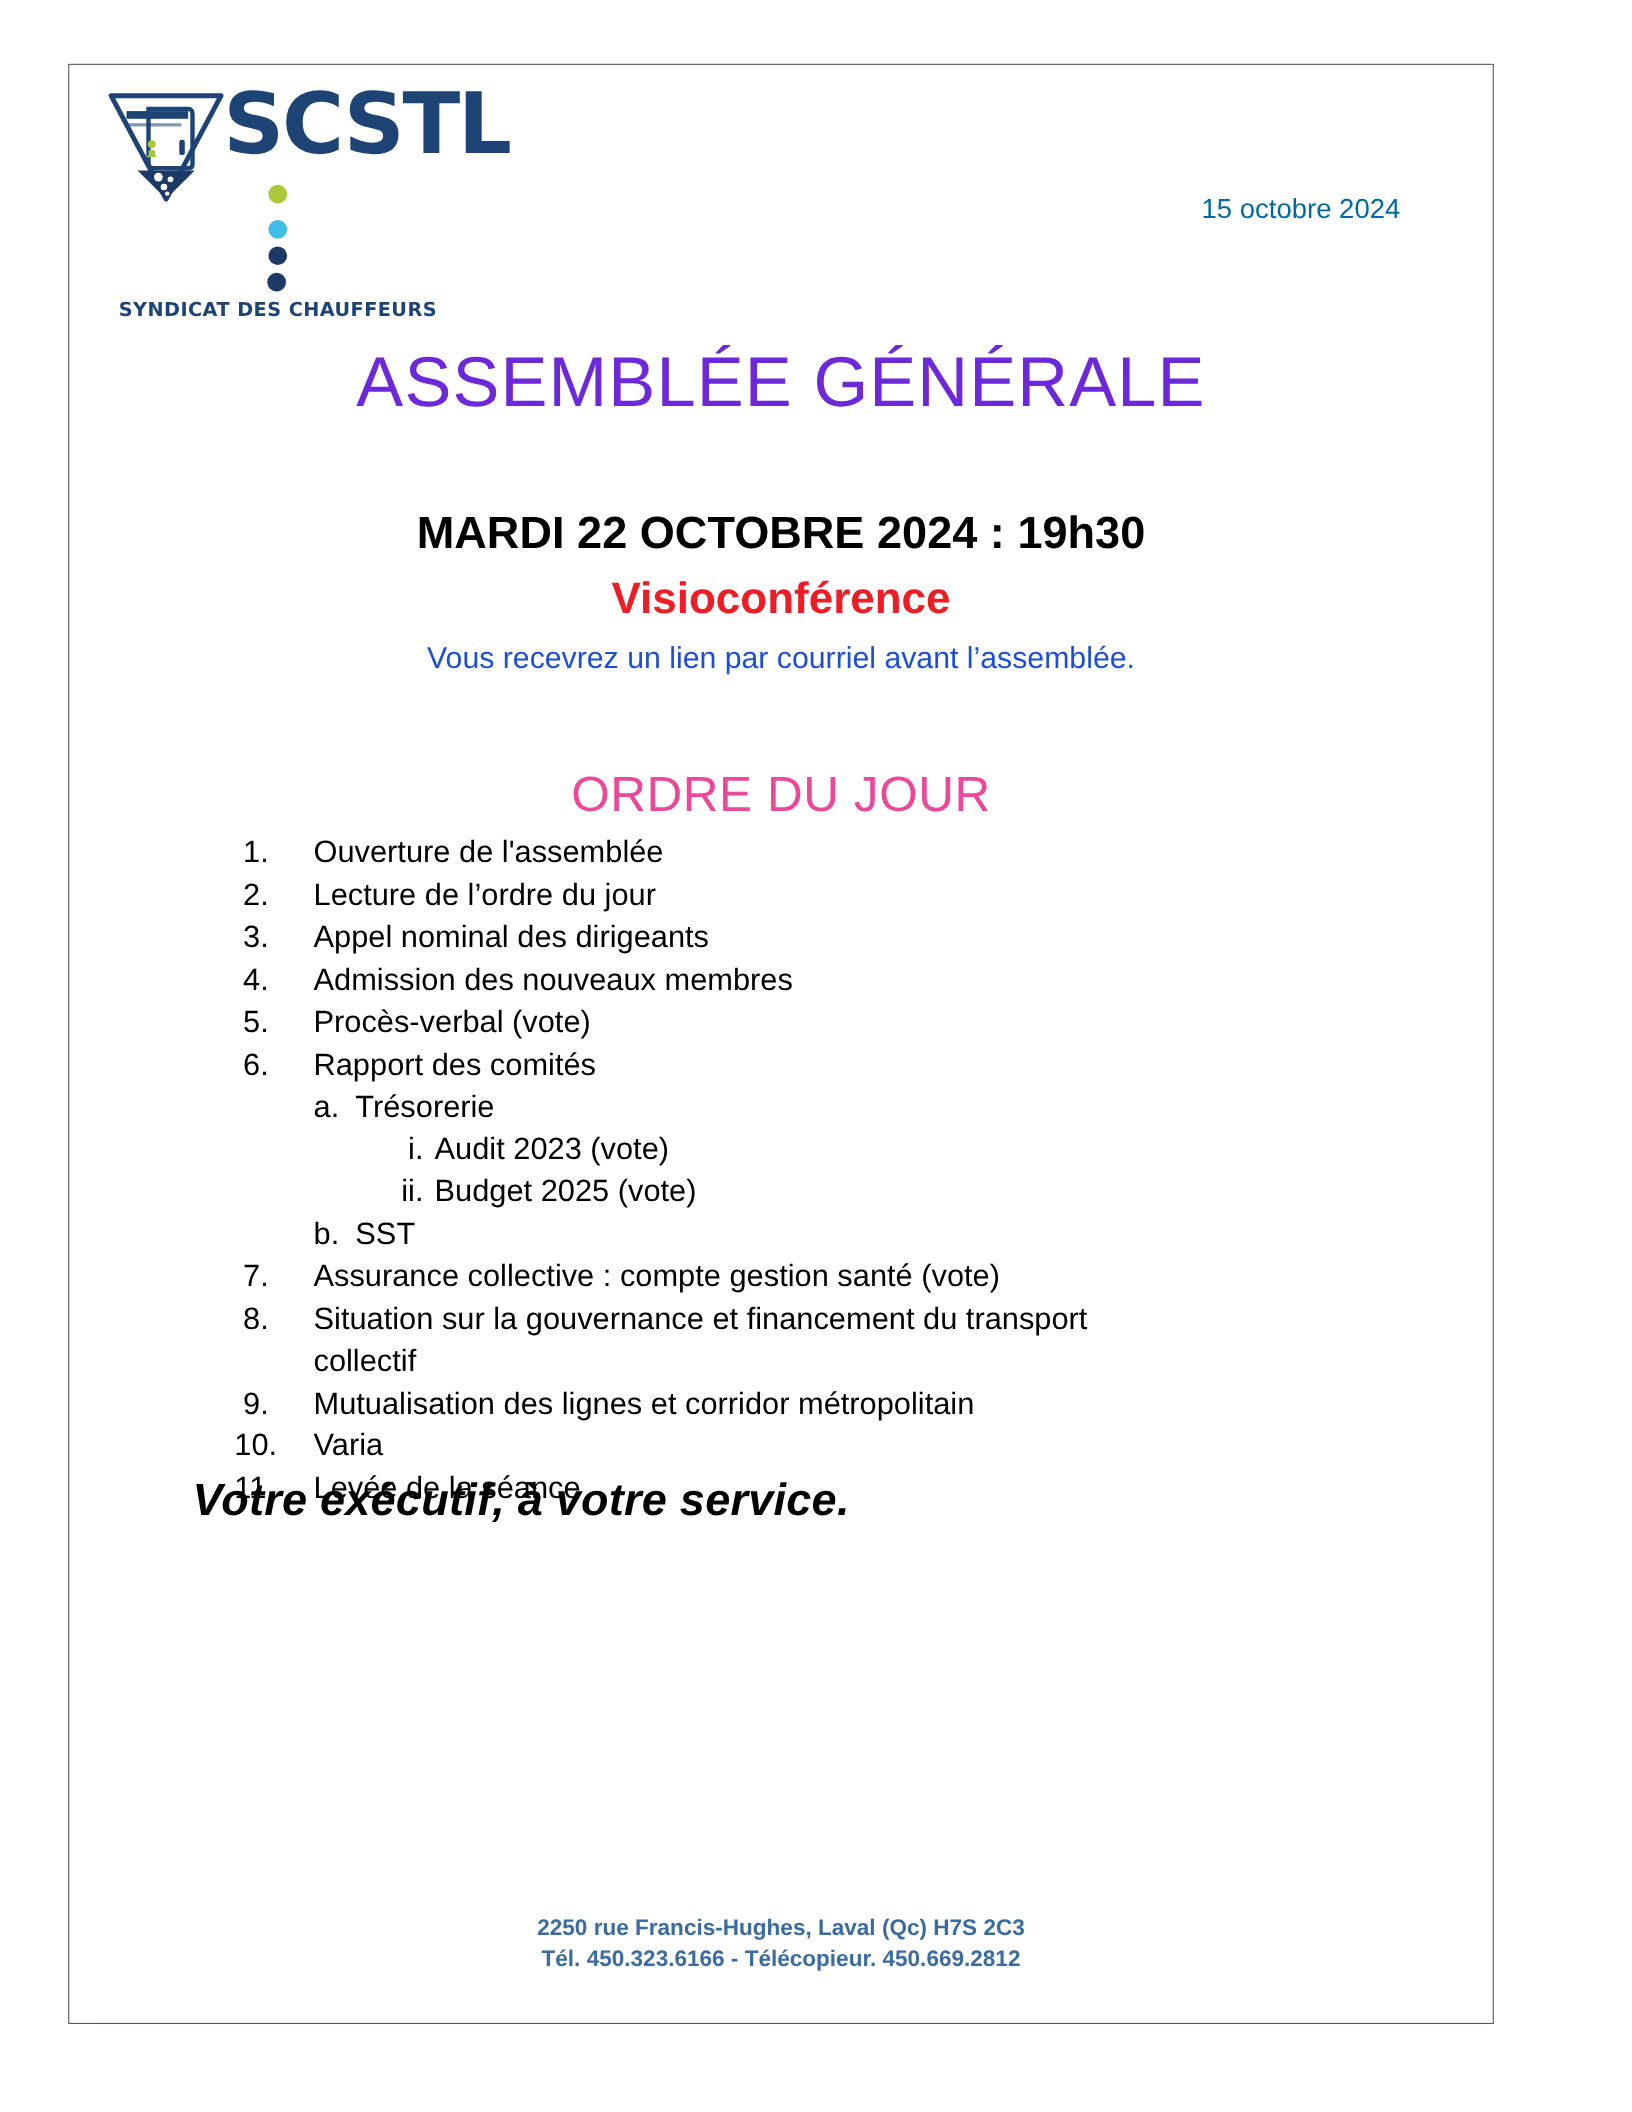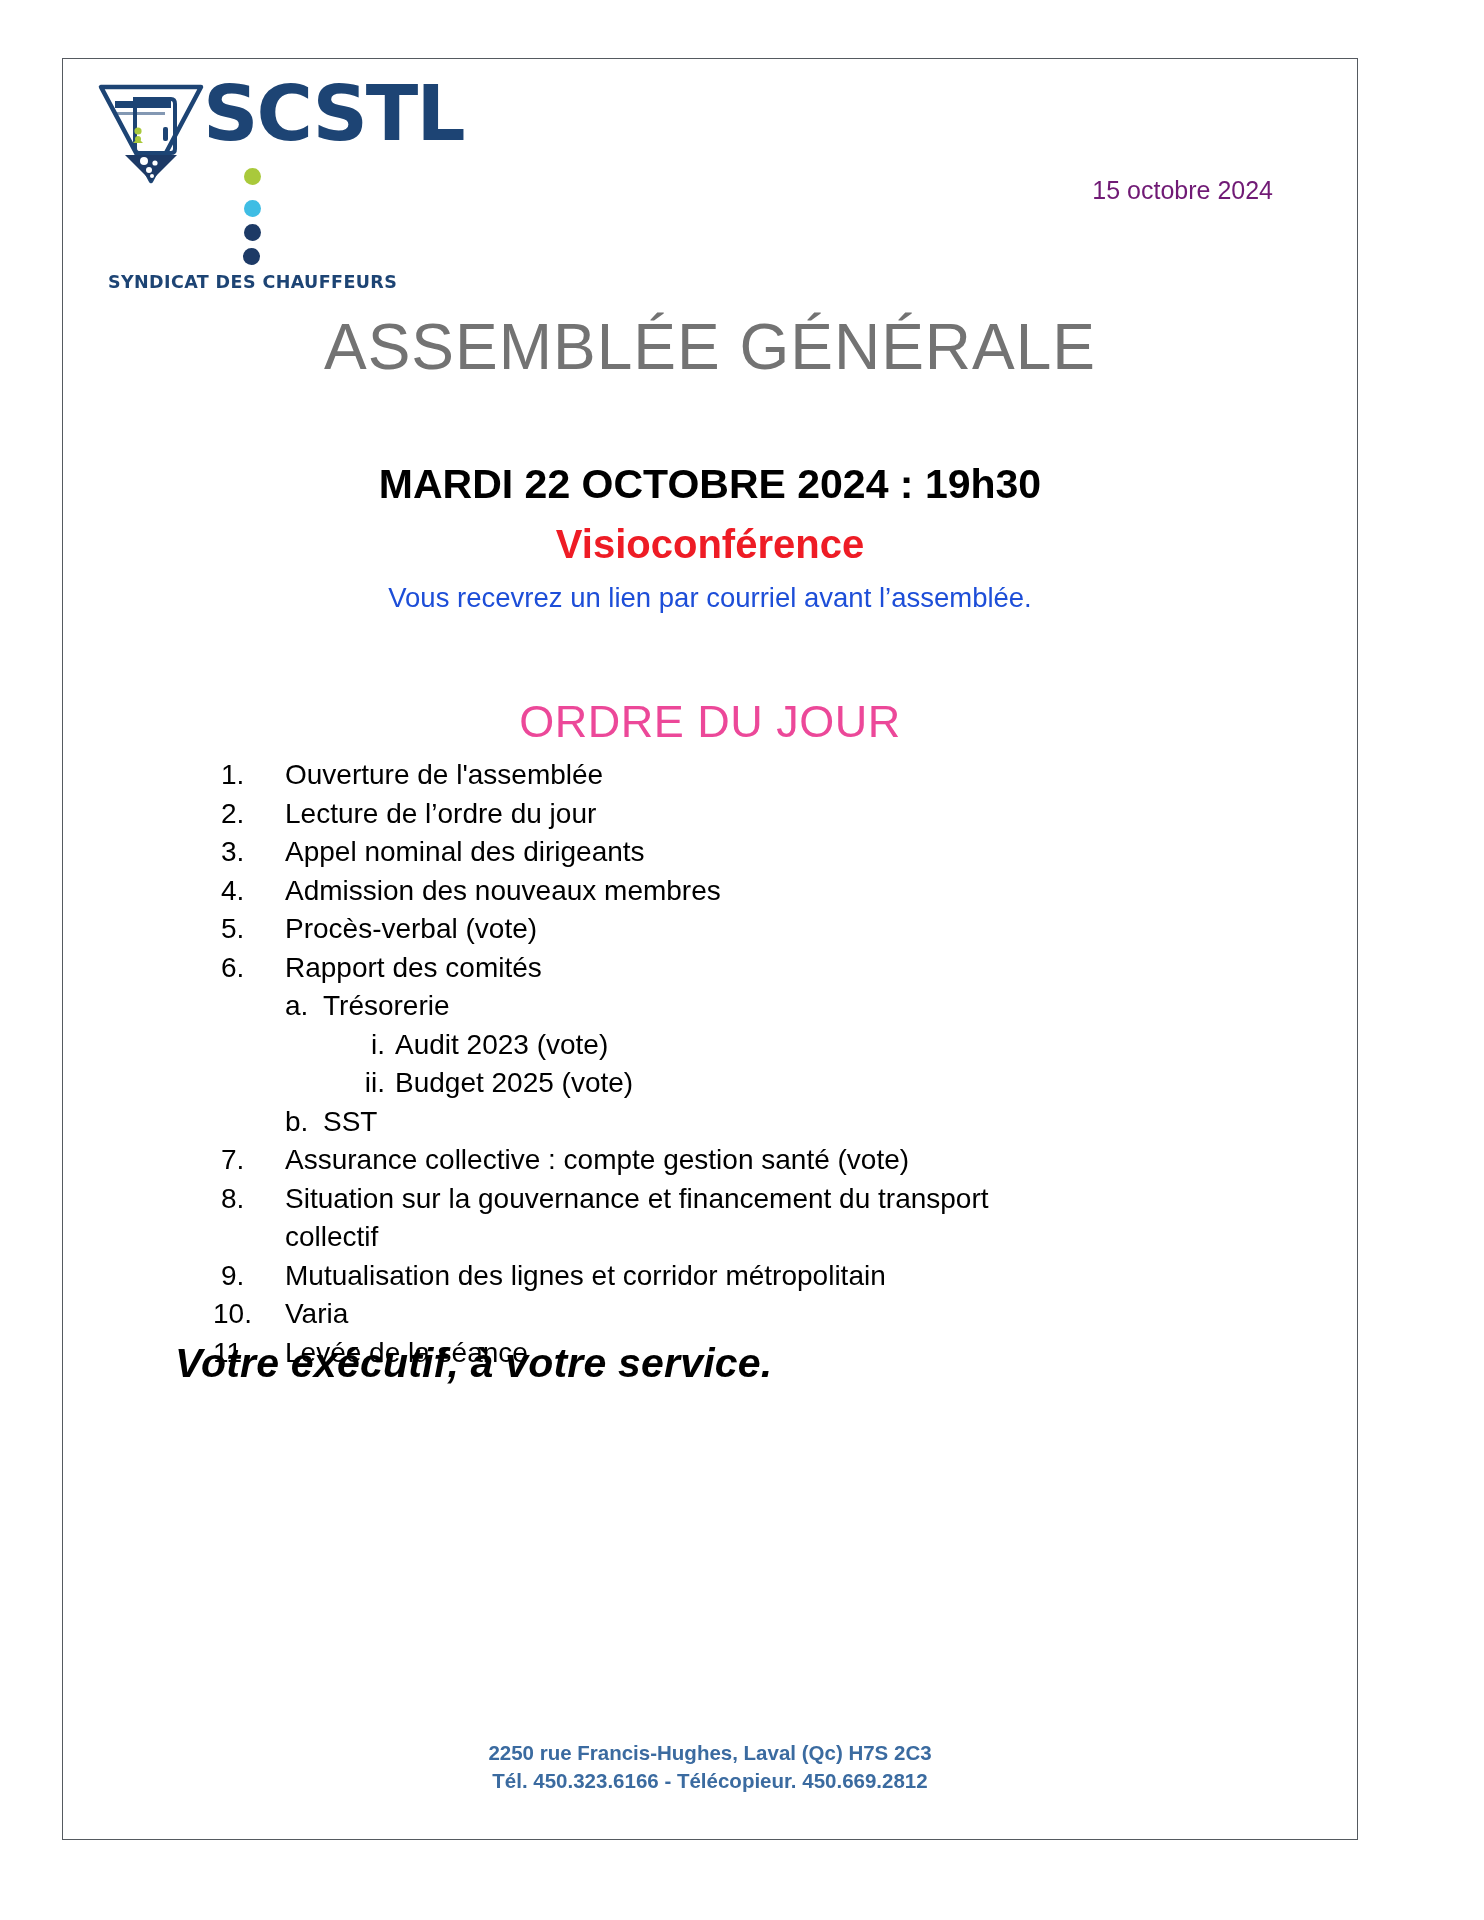--- a/index.html
+++ b/index.html
@@ -87,34 +87,34 @@
     margin-left: 1px;
     white-space: nowrap;
   }
 
   
   .doc-date {
     position: absolute;
     right: 84px;
     top: 117px;
     font-size: 25px;
-    color: #701a75;
+    color: #0369a1;
     white-space: nowrap;
   }
 
   
   .main-title {
     position: absolute;
     left: 0; right: 0;
     top: 208px;
     text-align: center;
     font-size: 64px;
     font-weight: normal;
     letter-spacing: 1px;
-    color: #737373;
+    color: #6d28d9;
   }
 
   .meeting-when {
     position: absolute;
     left: 0; right: 0;
     top: 402px;
     text-align: center;
     font-size: 41px;
     font-weight: bold;
     color: #000;

